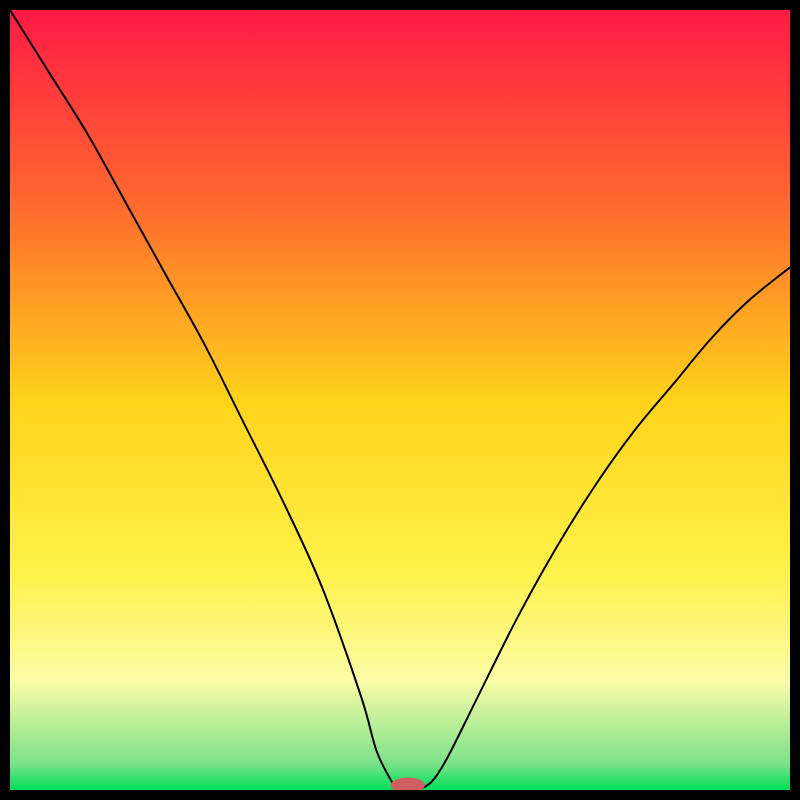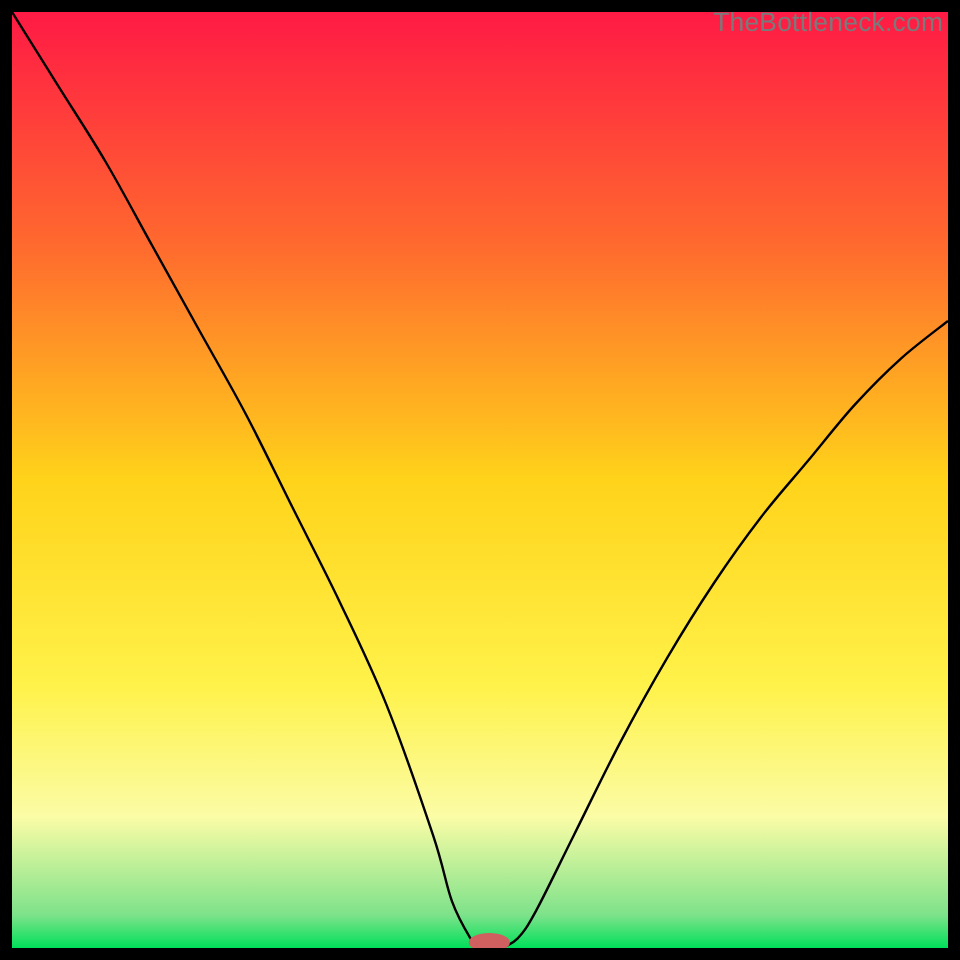--- a/index.html
+++ b/index.html
@@ -52,14 +52,13 @@
           <stop id="gs5" offset="96.5%" stop-color="#7de28a"></stop>
           <stop id="gs6" offset="100%" stop-color="#00e05a"></stop>
         </linearGradient>
       </defs>
       <rect x="0" y="0" width="100" height="100" fill="url(#bg-grad)"></rect>
       <path id="curve-path" fill="none" stroke="#000" stroke-width="2" stroke-linejoin="round" vector-effect="non-scaling-stroke" d="M 0 0 C 0.8333333333333334 1.3333333333333333, 3.333333333333333 5.333333333333334, 5 8 C 6.666666666666667 10.666666666666666, 8.333333333333334 13.166666666666666, 10 16 C 11.666666666666666 18.833333333333332, 13.333333333333334 22, 15 25 C 16.666666666666668 28, 18.333333333333332 31, 20 34 C 21.666666666666668 37, 23.333333333333332 39.83333333333334, 25 43.00000000000001 C 26.666666666666668 46.16666666666667, 28.333333333333332 49.66666666666667, 30 53 C 31.666666666666668 56.33333333333333, 33.333333333333336 59.5, 35 63 C 36.666666666666664 66.5, 38.333333333333336 69.83333333333333, 40 74 C 41.666666666666664 78.16666666666667, 43.833333333333336 84.5, 45 88 C 46.166666666666664 91.5, 46.333333333333336 93.16666666666667, 47 95 C 47.666666666666664 96.83333333333333, 48.5 98.16666666666667, 49 99 C 49.5 99.83333333333333, 49.5 99.83333333333333, 50 100 C 50.5 100.16666666666667, 51.333333333333336 100.16666666666667, 52 100 C 52.666666666666664 99.83333333333333, 53.33333333333333 99.66666666666667, 54 99 C 54.66666666666667 98.33333333333333, 55.00000000000001 97.83333333333333, 56.00000000000001 96 C 57.00000000000001 94.16666666666667, 58.5 91, 60 88 C 61.5 85, 63.333333333333336 81.16666666666667, 65 78 C 66.66666666666667 74.83333333333333, 68.33333333333333 71.83333333333333, 70 69 C 71.66666666666667 66.16666666666667, 73.33333333333333 63.5, 75 61 C 76.66666666666667 58.5, 78.33333333333333 56.166666666666664, 80 54 C 81.66666666666667 51.833333333333336, 83.33333333333333 50, 85 48 C 86.66666666666667 46, 88.33333333333333 43.83333333333334, 90 42.00000000000001 C 91.66666666666667 40.16666666666667, 93.33333333333333 38.5, 95 37 C 96.66666666666667 35.5, 99.16666666666667 33.666666666666664, 100 33"></path>
       <ellipse id="marker" fill="#d06060" cx="51" cy="99.4" rx="2.2" ry="1"></ellipse>
     </svg>
   </div>
 
-  <div class="watermark">TheBottleneck.com</div>
 </div>
 
 </body></html>

